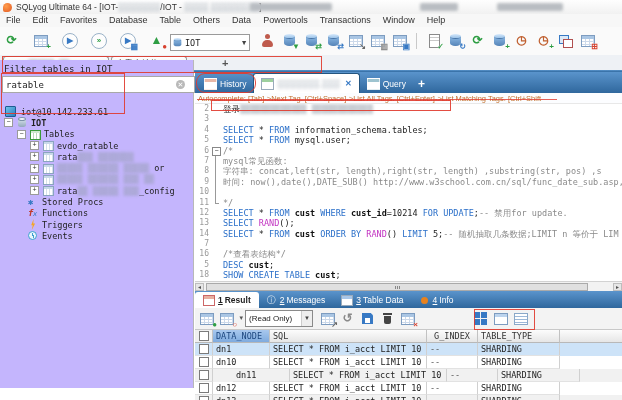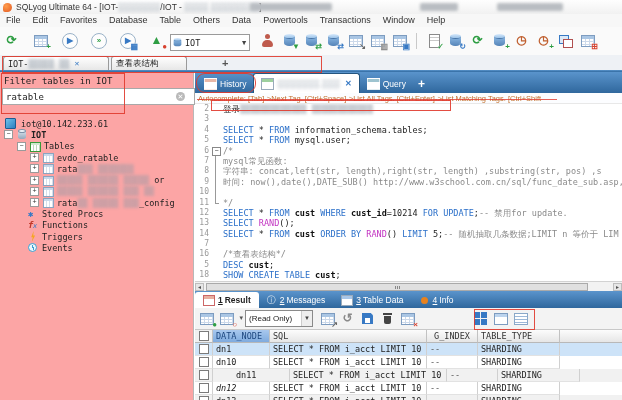--- a/index.html
+++ b/index.html
@@ -60,21 +60,21 @@
     background:repeating-linear-gradient(#fff 0 2px,#9db8d8 2px 3px);}
   
   #conntabs{position:absolute;left:0;top:55px;width:622px;height:15px;background:#eef1f5;}
   #bluebar{position:absolute;left:0;top:70px;width:622px;height:2px;background:linear-gradient(#5a94cc,#31699f);}
   .ctab{position:absolute;top:1px;height:14px;background:linear-gradient(#fefefe,#e7e7e7);
     border:1px solid #9a9a9a;border-bottom:none;border-radius:3px 3px 0 0;display:flex;align-items:center;
     font-family:"DejaVu Sans Mono",monospace;font-size:8.5px;padding:0 4px;box-sizing:border-box;}
   .ctab .x{color:#3779c4;font-weight:bold;font-size:8px;margin-left:5px;}
   #conn-newtab{position:absolute;left:222px;top:2px;font-size:11px;color:#555;font-weight:bold;}
   
-  #sidebar{position:absolute;left:0;top:72px;width:193px;height:328px;background:#fca5a5;border-right:1px solid #b8b8b8;}
+  #sidebar{position:absolute;left:0;top:60px;width:193px;height:328px;background:#c4b5fd;border-right:1px solid #b8b8b8;}
   #filter-label{position:absolute;left:4px;top:4px;font-family:"DejaVu Sans Mono",monospace;font-size:9px;color:#222;}
   #filter-input{position:absolute;left:2px;top:16px;width:176px;height:15px;border:1px solid #a8a8a8;
     font-family:"DejaVu Sans Mono",monospace;font-size:9px;padding:0 12px 0 3px;color:#222;background:#fff;}
   #filter-clear{position:absolute;left:176px;top:20px;width:9px;height:9px;border-radius:50%;background:#b9b9b9;
     color:#fff;font-size:7px;line-height:9px;text-align:center;}
   #tree{position:absolute;left:0;top:46px;width:193px;}
   .trow{display:flex;align-items:center;height:11.3px;font-family:"DejaVu Sans Mono",monospace;font-size:8.5px;white-space:nowrap;}
   .tsp{flex:none;display:inline-block;}
   .expbox{flex:none;width:7px;height:7px;border:1px solid #9a9a9a;background:#fff;font-size:7px;line-height:6px;
     text-align:center;color:#333;margin-right:3px;font-family:"Liberation Sans",sans-serif;}
@@ -510,21 +510,21 @@
           </div>
           <div class="gcell" style="width: 57px; margin-left: 20px;">dn11</div>
           <div class="gcell" style="width: 157px;">SELECT * FROM i_acct LIMIT 10</div>
           <div class="gcell dim" style="width: 51px;">--</div>
           <div class="gcell" style="width: 82px;">SHARDING</div>
         </div>
         <div class="grow">
           <div class="gcell cb">
             <span class="cbx"></span>
           </div>
-          <div class="gcell" style="width: 57px; font-style: italic;">dn12</div>
+          <div class="gcell" style="width: 57px;">dn12</div>
           <div class="gcell" style="width: 157px;">SELECT * FROM i_acct LIMIT 10</div>
           <div class="gcell dim" style="width: 51px;">--</div>
           <div class="gcell" style="width: 82px;">SHARDING</div>
         </div>
         <div class="grow alt">
           <div class="gcell cb">
             <span class="cbx"></span>
           </div>
           <div class="gcell" style="width: 57px;">dn13</div>
           <div class="gcell" style="width: 157px;">SELECT * FROM i_acct LIMIT 10</div>

